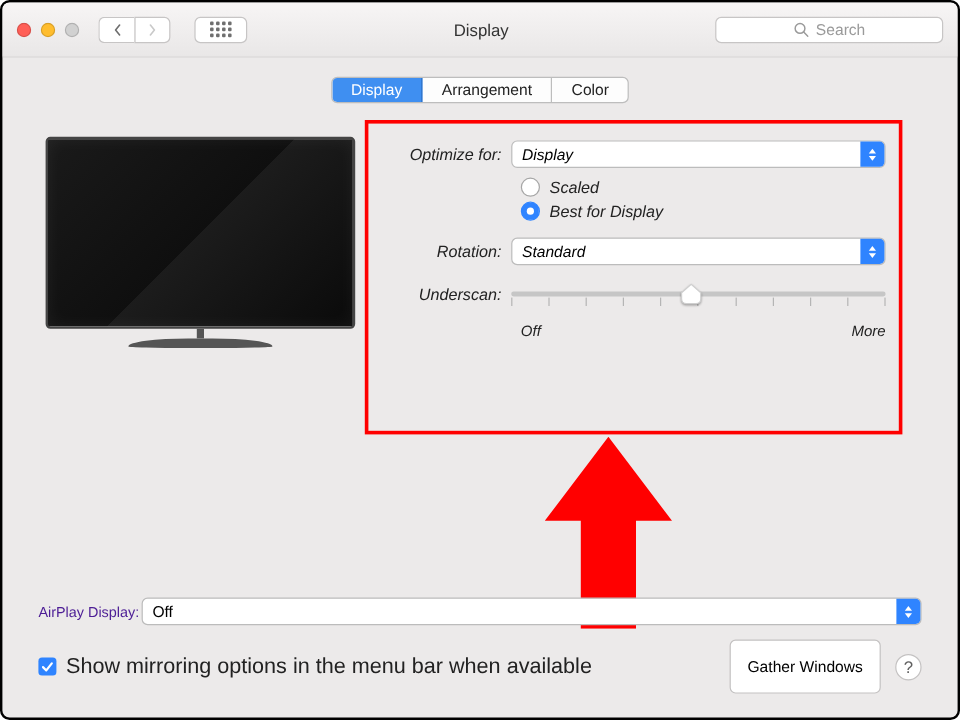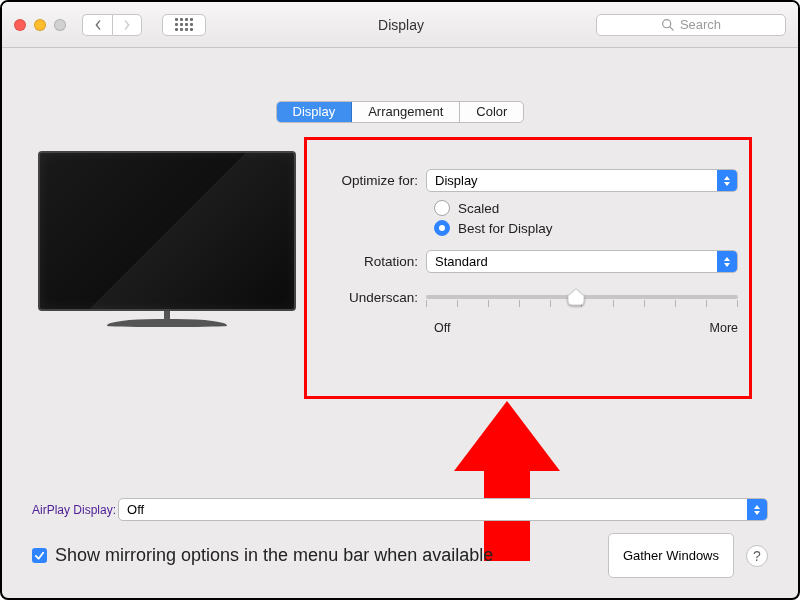--- a/index.html
+++ b/index.html
@@ -1,17 +1,17 @@
 <!DOCTYPE html>
 <html><head>
   <meta charset="utf-8">
   <style>
     * { box-sizing: border-box; margin: 0; padding: 0; font-family: -apple-system, "Helvetica Neue", Helvetica, Arial, sans-serif; }
     body { background: #fff; width: 800px; height: 600px; overflow: hidden; }
-    .window { width: 800px; height: 600px; border: 2px solid #000; border-radius: 8px; background: #eceaea; display: flex; flex-direction: column; gap: 37px; }
+    .window { width: 800px; height: 600px; border: 2px solid #000; border-radius: 8px; background: #eceaea; display: flex; flex-direction: column; }
     .titlebar { height: 46px; background: linear-gradient(#f7f5f5, #e9e7e7); border-bottom: 1px solid #c8c6c6; display: flex; align-items: center; padding: 0 12px; gap: 10px; border-top-left-radius: 6px; border-top-right-radius: 6px;}
     .traffic { display: flex; gap: 8px; align-items: center; }
     .tl-btn { width: 12px; height: 12px; border-radius: 50%; border: 1px solid rgba(0,0,0,.15); }
     .tc-close { background: #ff5f57; }
     .tc-min { background: #ffbd2e; }
     .tc-max { background: #d1d1d1; }
     .nav-group { display: flex; margin-left: 6px; }
     .nav-btn { width: 30px; height: 22px; background: #fff; border: 1px solid #c7c5c5; display:flex; align-items:center; justify-content:center; }
     .nav-btn:first-child { border-radius: 5px 0 0 5px; border-right: none; }
     .nav-btn:last-child { border-radius: 0 5px 5px 0; }
@@ -32,21 +32,21 @@
     .monitor .screen { width: 258px; height: 160px; border: 2px solid #444; border-radius: 4px; background: linear-gradient(135deg, #1a1a1a 0%, #0f0f0f 50%, #1c1c1c 50%, #0a0a0a 100%); box-shadow: inset 0 0 14px rgba(255,255,255,.06); }
     .monitor .stand-neck { width: 6px; height: 8px; background:#555; margin: 0 auto; }
     .monitor .stand-base { width: 120px; height: 8px; background: #555; margin: 0 auto; border-radius: 50% / 100% 100% 20% 20%; }
     .row { display:flex; align-items:center; margin-bottom: 12px; }
     .row label { text-align:right; font-size: 13.5px; color:#222; padding-right: 8px; }
     .select { flex:1; background:#fff; height:23px; border:1px solid #bcbcbc; border-radius:5px; font-size:13px; display:flex; align-items:center; padding-left:8px; position:relative; }
     .select .endcap { position:absolute; right:0; top:0; bottom:0; width:20px; background:#2f84ff; border-radius: 0 4px 4px 0; display:flex; flex-direction:column; align-items:center; justify-content:center; gap:0px; }
     .select .endcap::before, .select .endcap::after { content:""; width:0; height:0; border-left:3.5px solid transparent; border-right:3.5px solid transparent; }
     .select .endcap::before { border-bottom:4px solid #fff; margin-bottom:1px; }
     .select .endcap::after { border-top:4px solid #fff; margin-top:1px; }
-    .settings-grid { position:absolute; left: 316px; top: 84px; width: 420px; }
+    .settings-grid { position:absolute; left: 316px; top: 69px; width: 420px; font-style: italic; }
     .settings-grid .row label { width: 108px; }
     .radio-group { margin-left: 116px; margin-top: -4px; margin-bottom: 14px; }
     .radio-line { display:flex; align-items:center; font-size:13.5px; color:#222; margin-bottom:4px; }
     .radio { width:16px; height:16px; border-radius:50%; border:1px solid #a6a6a6; background:#fff; margin-right:8px; display:flex; align-items:center; justify-content:center; }
     .radio.checked { background: radial-gradient(#2f84ff 0 40%, #2f84ff 40%); border-color:#2f84ff; }
     .radio.checked::after { content:""; width:6px; height:6px; border-radius:50%; background:#fff; }
     .slider-wrap { display:flex; align-items:center; }
     .slider { position: relative; flex:1; height: 24px; }
     .slider .track { position:absolute; left:0; right:0; top:10px; height:4px; background:#c6c6c6; border-radius:2px; }
     .slider .ticks { position:absolute; left:0; right:0; top:15px; height:8px; display:flex; justify-content:space-between; }

